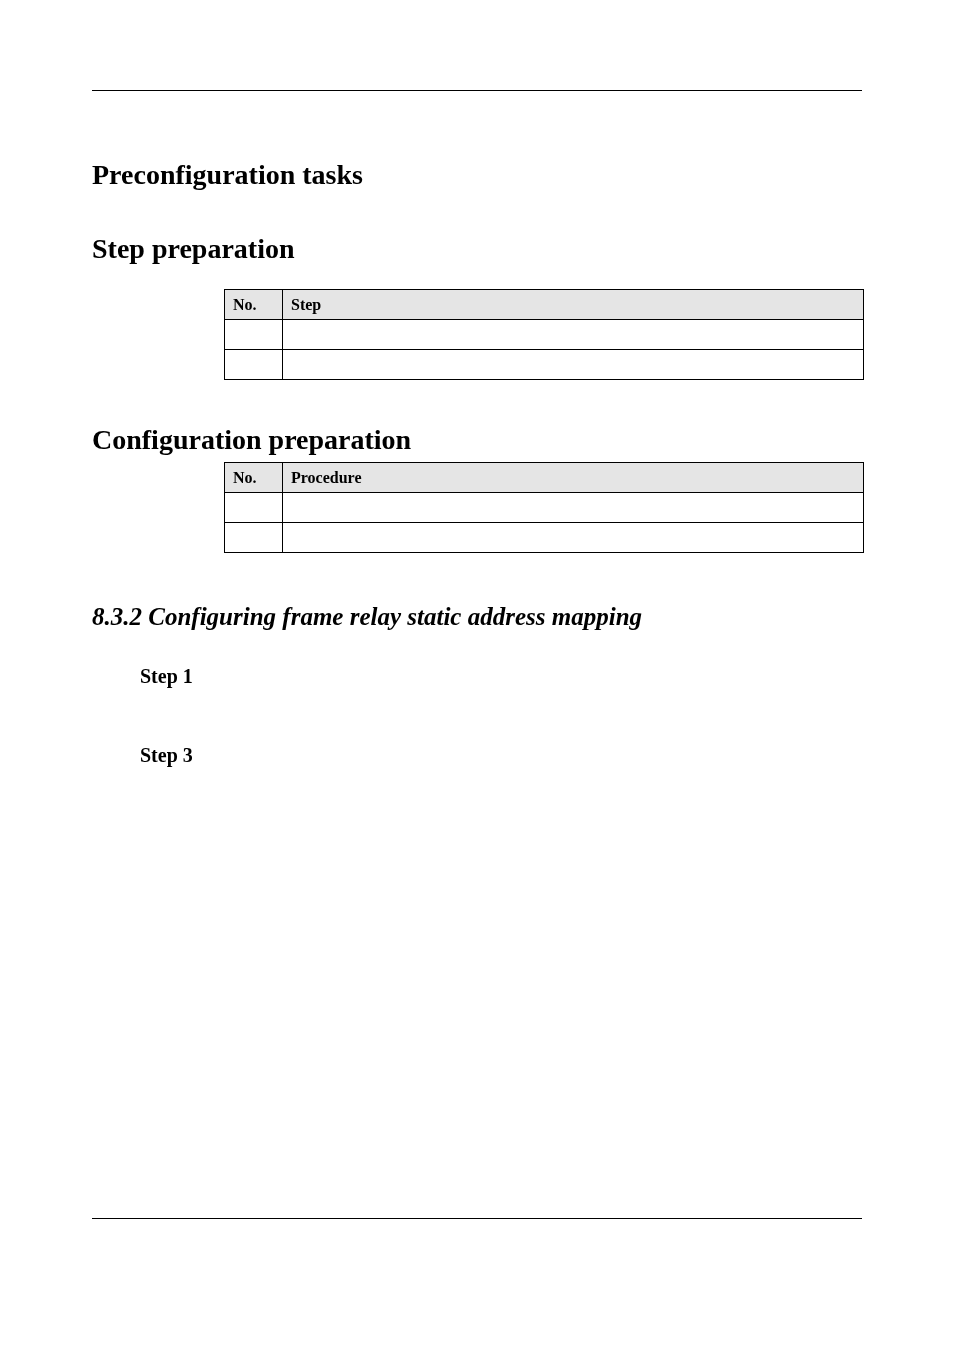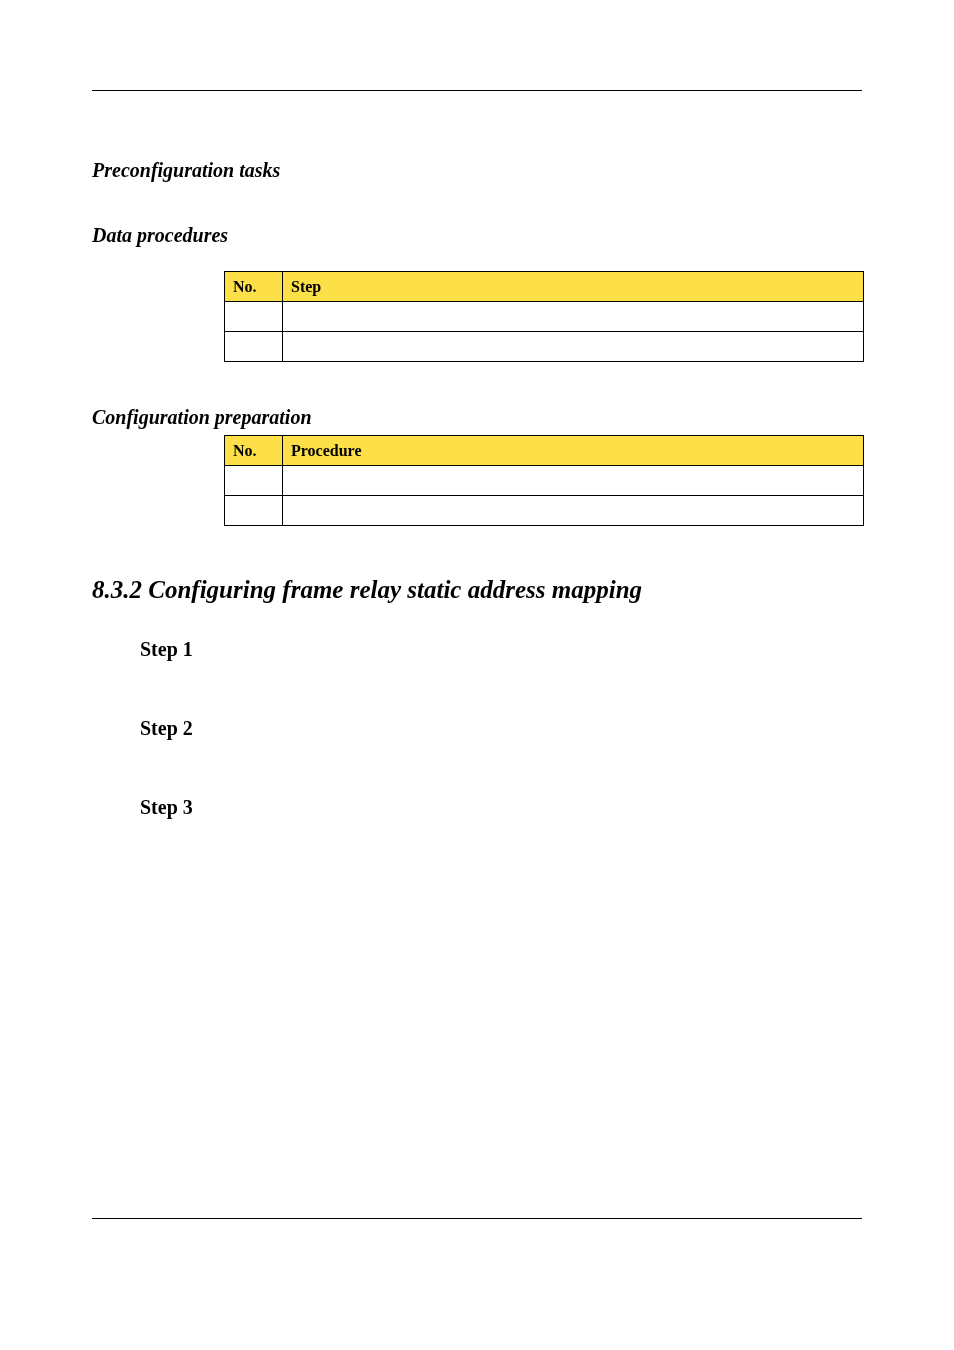--- a/index.html
+++ b/index.html
@@ -18,23 +18,22 @@
   }
   .bottom-rule {
     position: absolute;
     left: 92px;
     right: 92px;
     top: 1218px;
     border-top: 1.5px solid #000;
   }
   .h2 {
     font-weight: bold;
-    font-size: 20px;
+    font-size: 28px;
     margin-bottom: 42px;
-    font-style: italic;
   }
   .h2.tight { margin-bottom: 24px; }
   .h2.proc { margin-bottom: 6px; }
   .h1 {
     font-weight: bold;
     font-size: 25px;
     margin-bottom: 34px;
     margin-top: 50px;
     font-style: italic;
   }
@@ -45,41 +44,41 @@
     margin-bottom: 44px;
   }
   th, td {
     border: 1px solid #000;
     text-align: left;
     font-size: 16px;
     padding: 4px 8px 4px 8px;
     height: 30px;
   }
   th {
-    background: #fde047;
+    background: #e5e5e5;
     font-weight: bold;
   }
   th.no-col, td.no-col { width: 58px; }
   .step {
     font-weight: bold;
     font-size: 20px;
     margin-left: 48px;
     margin-bottom: 56px;
   }
   .step:last-of-type { margin-bottom: 15px; }
   .step-block { margin-top: 6px; }
 </style>
 </head>
 <body>
 
 <div class="top-rule"></div>
 
 <div class="h2">Preconfiguration tasks</div>
 
-<div class="h2 tight">Data procedures</div>
+<div class="h2 tight">Step preparation</div>
 
 <table>
   <thead>
     <tr>
       <th class="no-col">No.</th>
       <th>Step</th>
     </tr>
   </thead>
   <tbody>
     <tr>
@@ -111,17 +110,16 @@
       <td class="no-col"></td>
       <td></td>
     </tr>
   </tbody>
 </table>
 
 <div class="h1">8.3.2 Configuring frame relay static address mapping</div>
 
 <div class="step-block">
   <div class="step">Step 1</div>
-  <div class="step">Step 2</div>
   <div class="step">Step 3</div>
 </div>
 
 <div class="bottom-rule"></div>
 
 </body></html>

